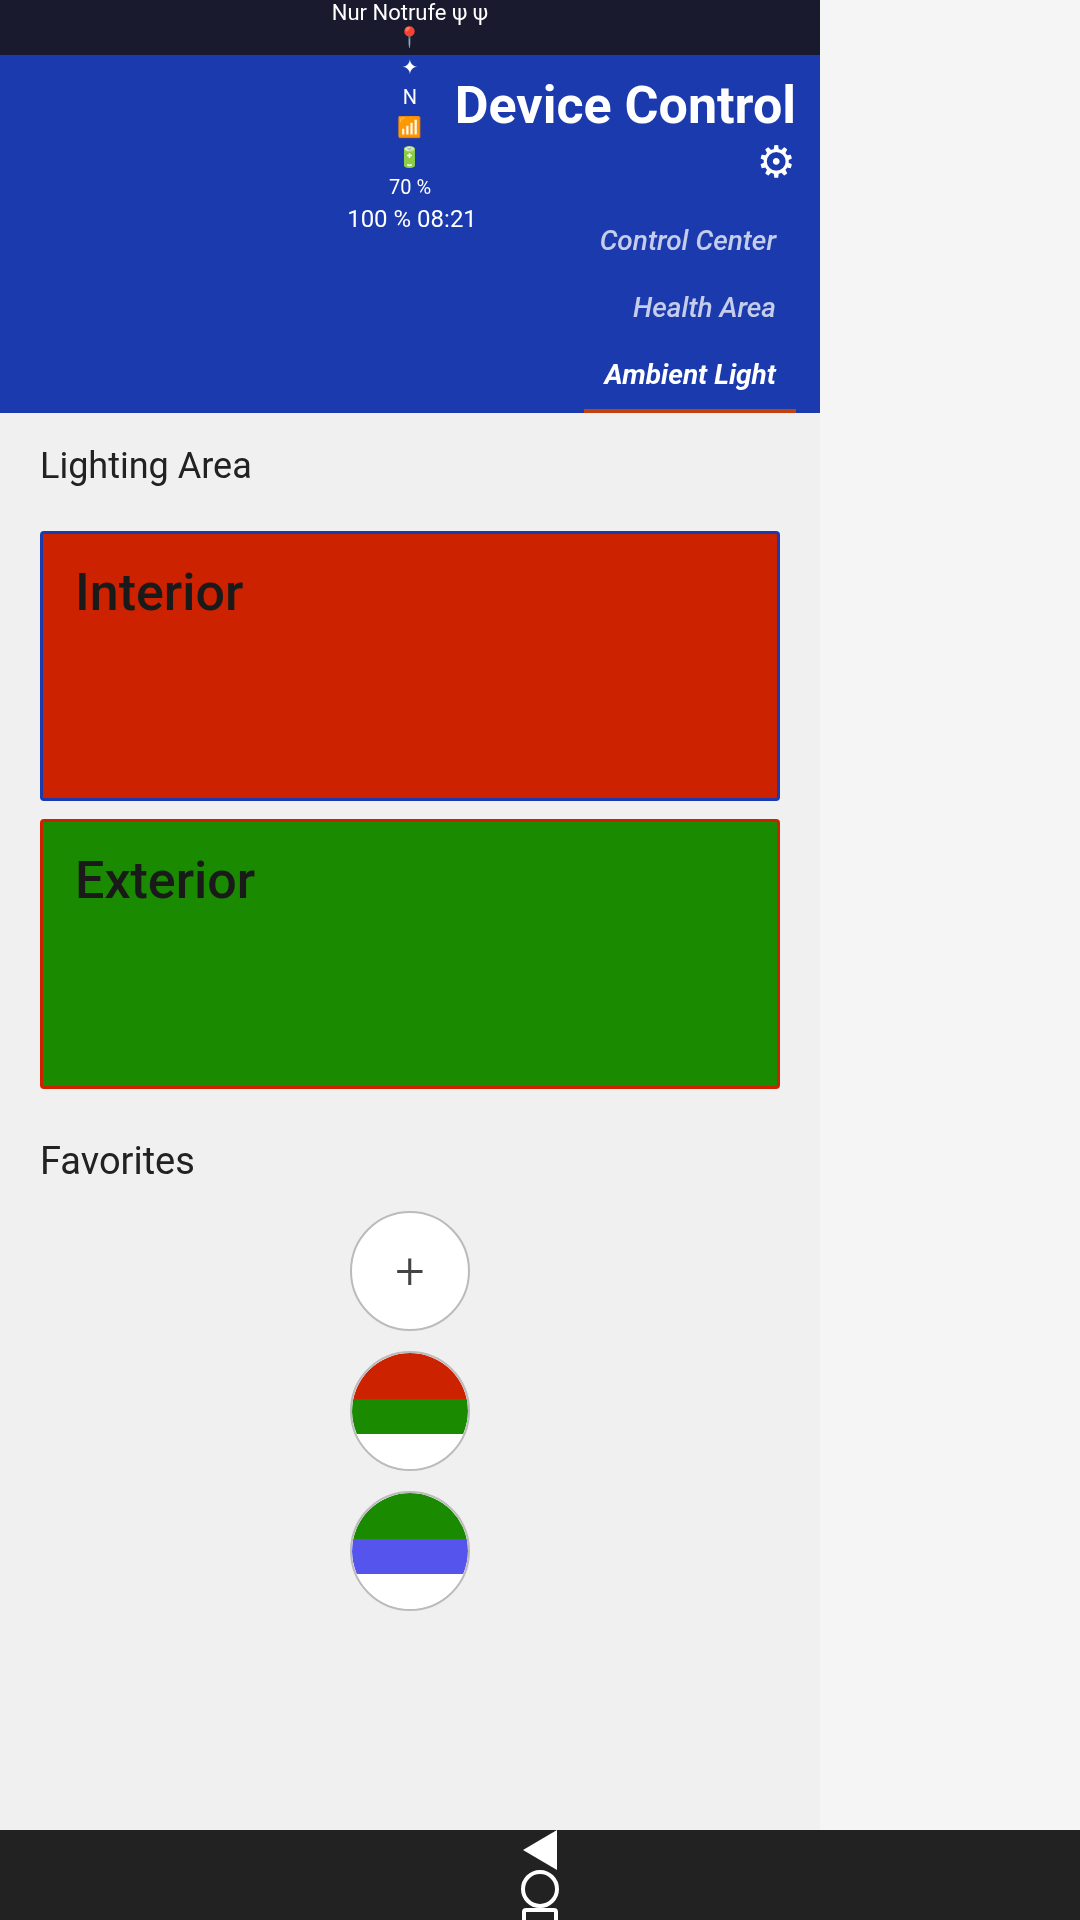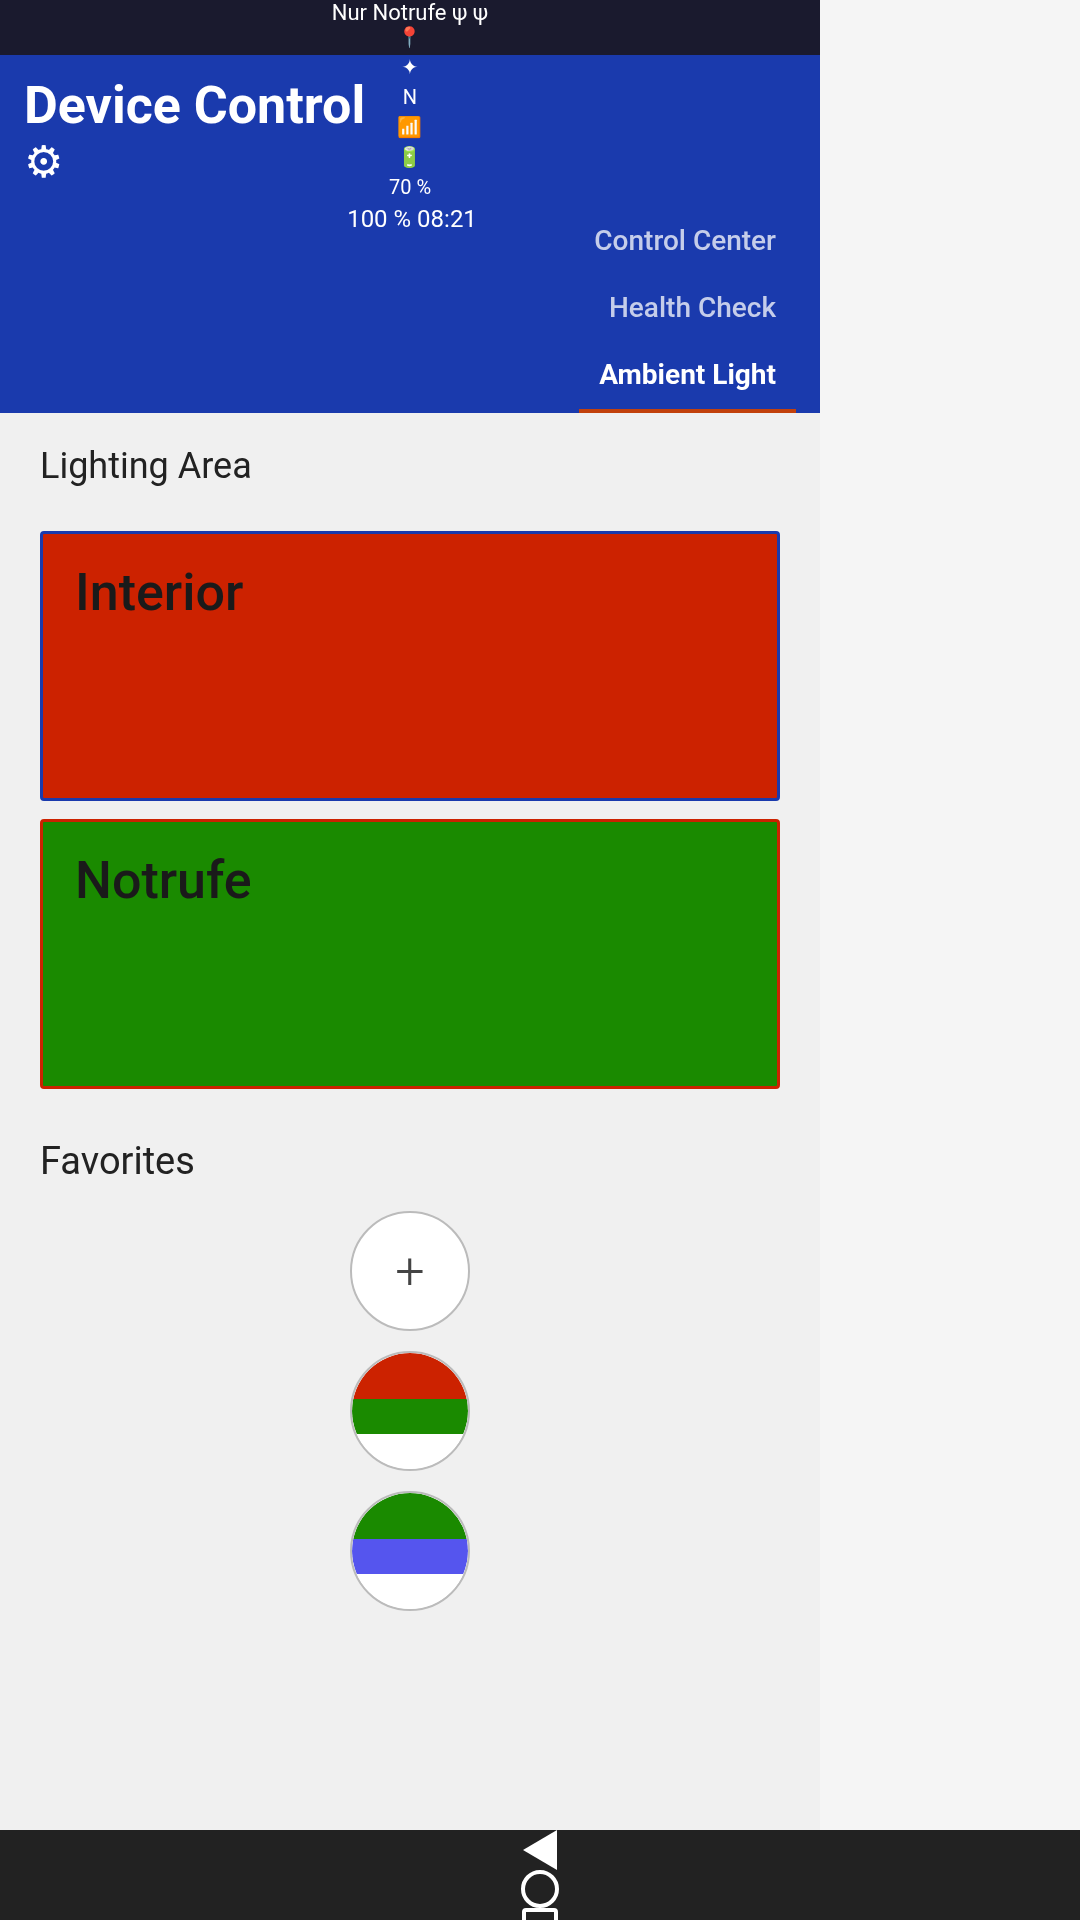--- a/index.html
+++ b/index.html
@@ -46,21 +46,21 @@
 
     
     .header {
       width: 100%;
       background: #1a3aad;
       padding: 20px 24px 0 24px;
     }
 
     .header-top {
       display: flex;
-      align-items: flex-start;
+      align-items: flex-end;
       justify-content: space-between;
       padding-bottom: 24px;
     }
 
     .header-title {
       color: white;
       font-size: 52px;
       font-weight: bold;
     }
 
@@ -78,20 +78,21 @@
     }
 
     .tab {
       color: rgba(255,255,255,0.75);
       font-size: 28px;
       font-weight: 500;
       padding: 12px 20px 18px 20px;
       cursor: pointer;
       border-bottom: 4px solid transparent;
       white-space: nowrap;
+      font-style: italic;
     }
 
     .tab.active {
       color: white;
       border-bottom: 4px solid #c2410c;
       font-weight: bold;
     }
 
     
     .main-content {
@@ -286,41 +287,41 @@
   <div class="header-top">
     <h1 class="header-title">Device Control</h1>
     <div class="gear-icon">⚙</div>
   </div>
 
   <div class="tabs">
     <div class="tab">
       <span>Control Center</span>
     </div>
     <div class="tab">
-      <span>Health Check</span>
+      <span>Health Area</span>
     </div>
     <div class="tab active">
       <span>Ambient Light</span>
     </div>
   </div>
 </div>
 
 <div class="main-content">
 
   <div>
     <div class="section-title">Lighting Area</div>
 
     <div class="lighting-cards">
 
       <div class="lighting-card interior">
         <div class="lighting-card-label">Interior</div>
       </div>
 
       <div class="lighting-card exterior" style="border-color: #cc2200;">
-        <div class="lighting-card-label">Notrufe</div>
+        <div class="lighting-card-label">Exterior</div>
       </div>
     </div>
   </div>
 
   <div class="favorites-section">
     <div class="favorites-title">Favorites</div>
 
     <div class="favorites-list">
 
       <div class="favorite-circle add-btn">

